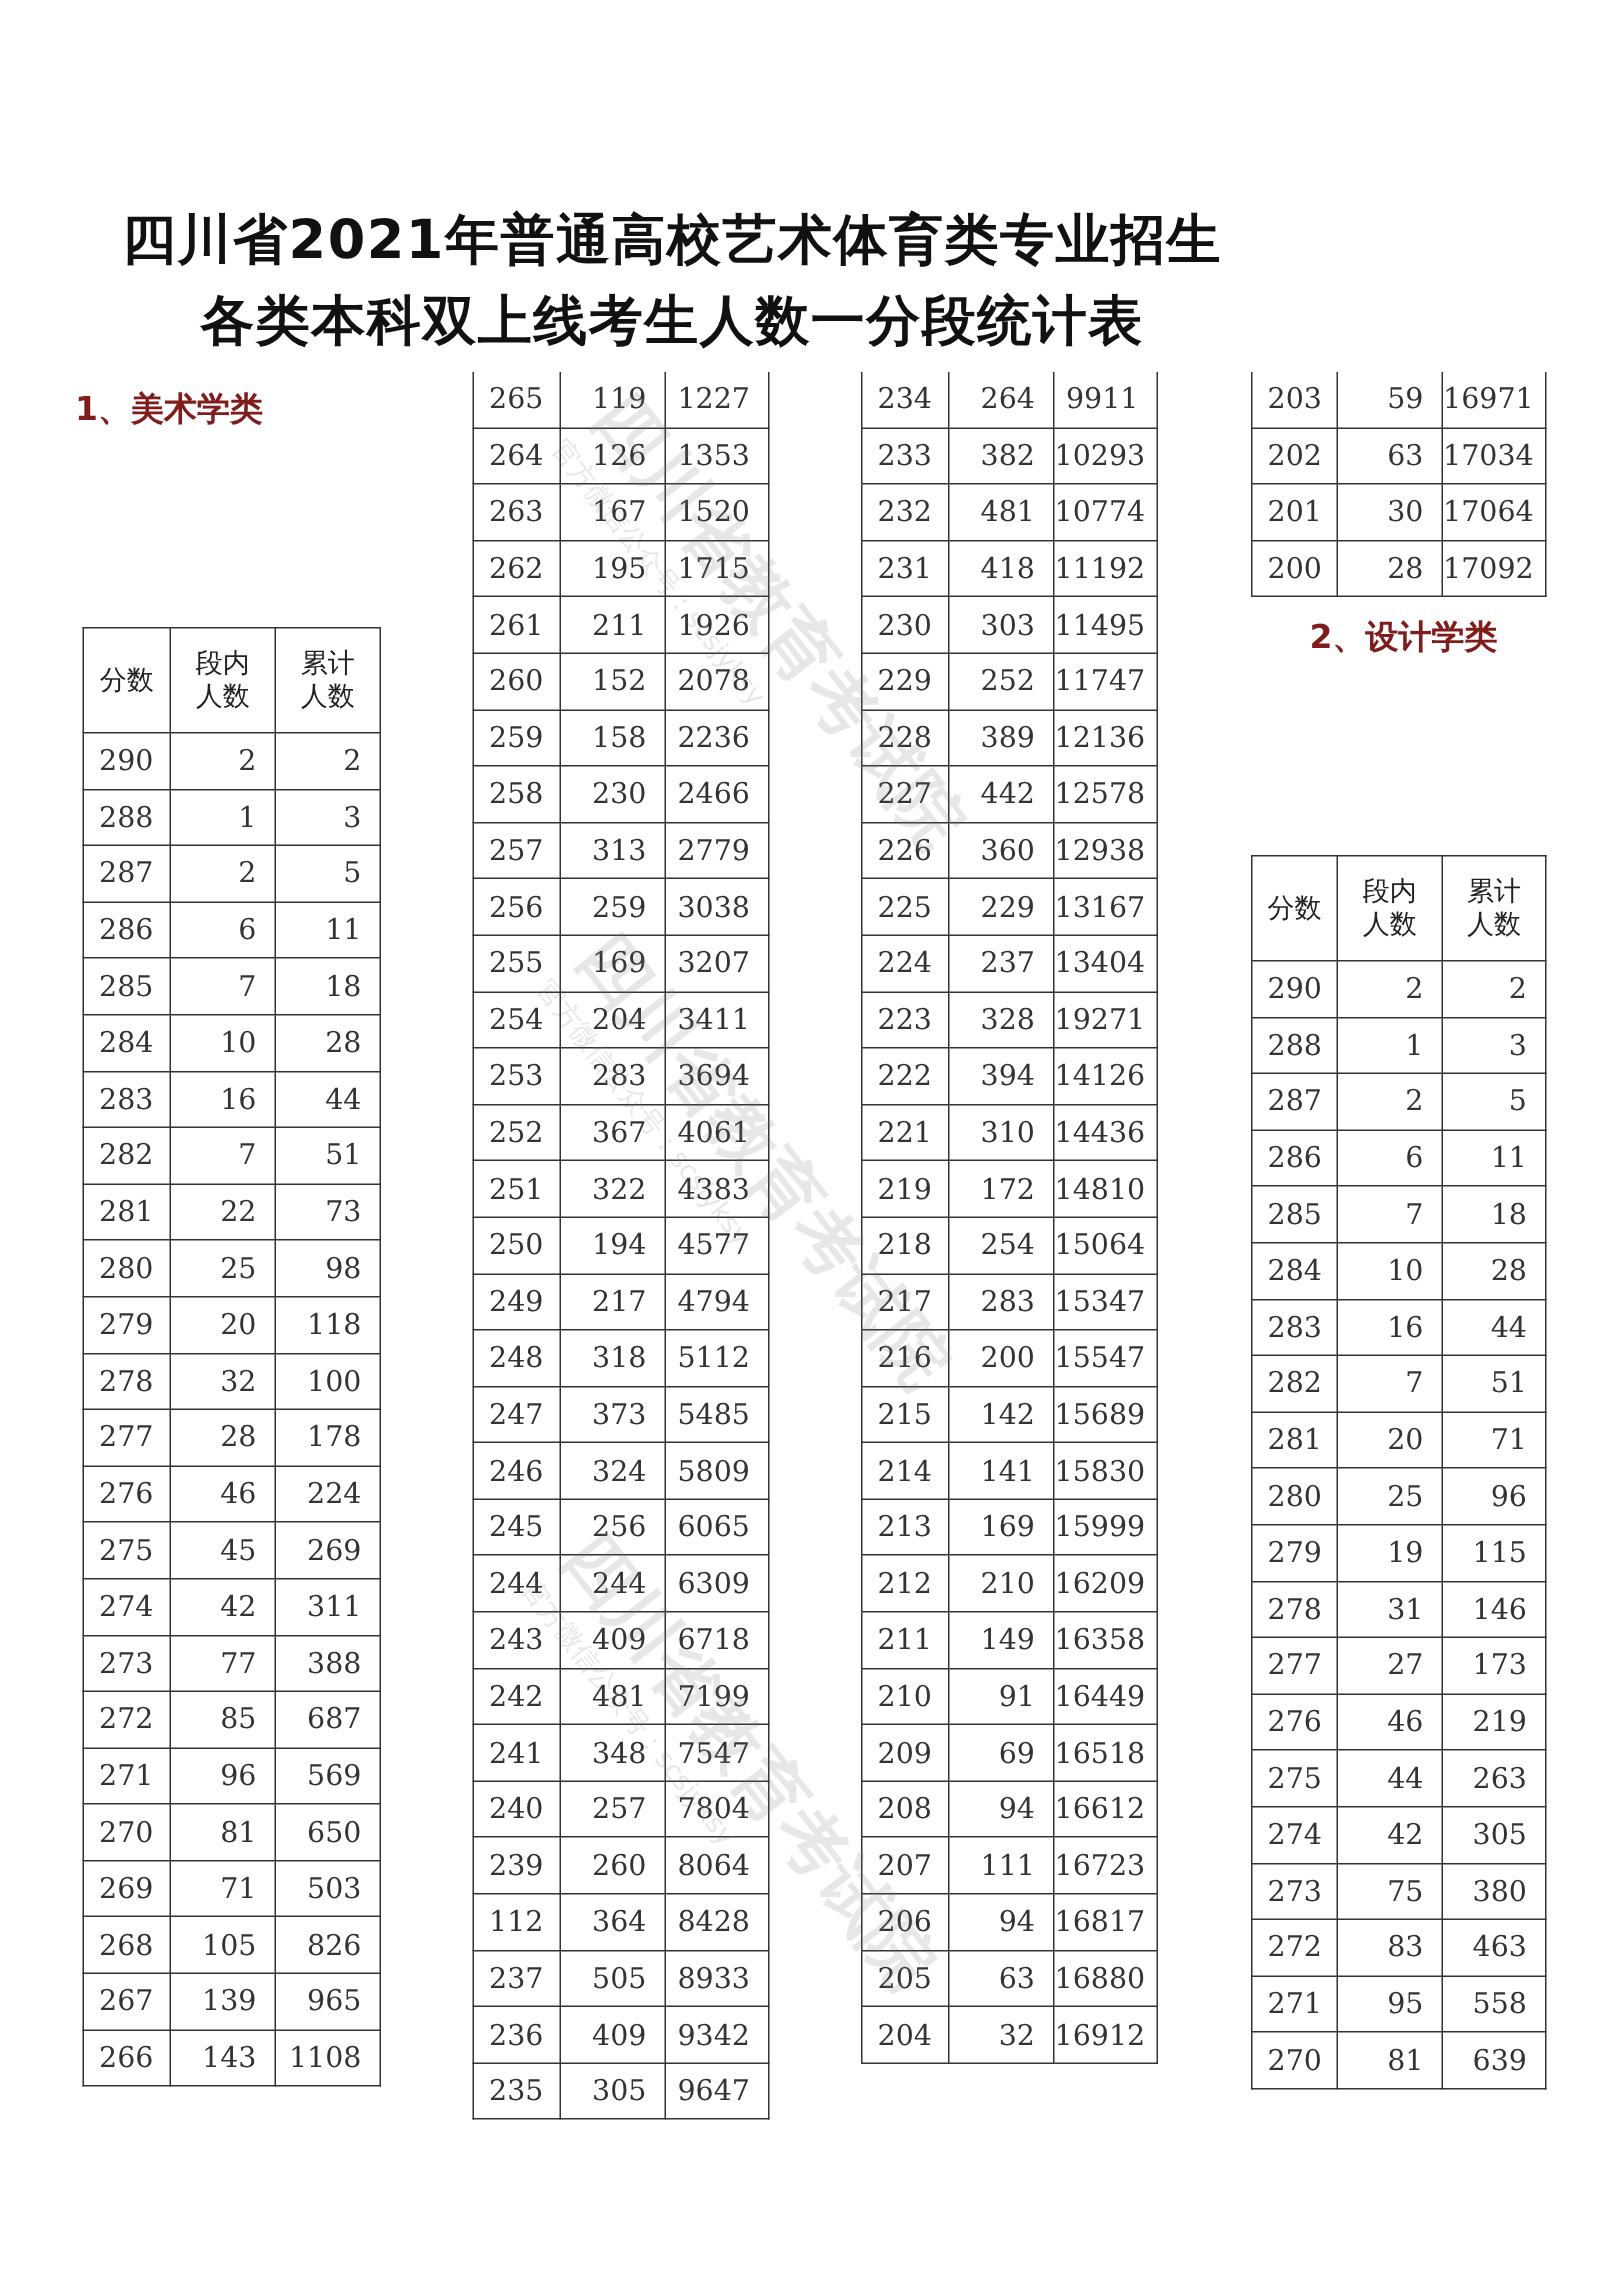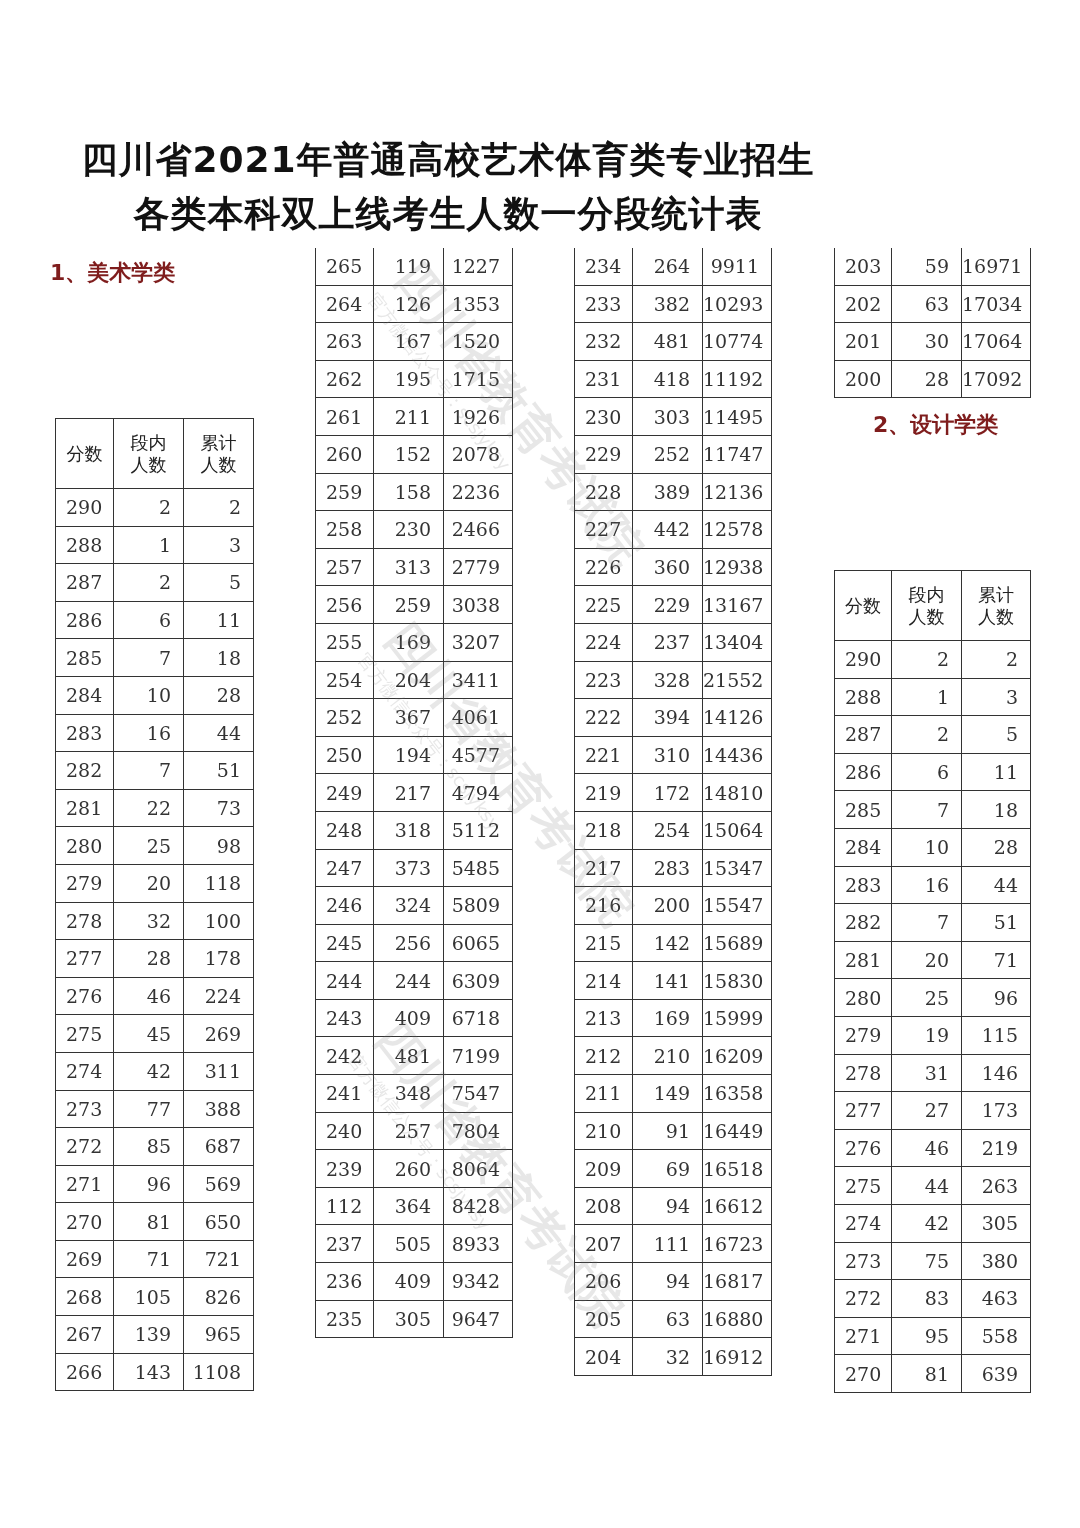--- a/index.html
+++ b/index.html
@@ -146,21 +146,21 @@
         <td class="c-cum">569</td>
       </tr>
       <tr>
         <td class="c-score">270</td>
         <td class="c-count">81</td>
         <td class="c-cum">650</td>
       </tr>
       <tr>
         <td class="c-score">269</td>
         <td class="c-count">71</td>
-        <td class="c-cum">721</td>
+        <td class="c-cum">503</td>
       </tr>
       <tr>
         <td class="c-score">268</td>
         <td class="c-count">105</td>
         <td class="c-cum">826</td>
       </tr>
       <tr>
         <td class="c-score">267</td>
         <td class="c-count">139</td>
         <td class="c-cum">965</td>
@@ -234,23 +234,33 @@
         <td class="c-score">255</td>
         <td class="c-count">169</td>
         <td class="c-cum">3207</td>
       </tr>
       <tr>
         <td class="c-score">254</td>
         <td class="c-count">204</td>
         <td class="c-cum">3411</td>
       </tr>
       <tr>
+        <td class="c-score">253</td>
+        <td class="c-count">283</td>
+        <td class="c-cum">3694</td>
+      </tr>
+      <tr>
         <td class="c-score">252</td>
         <td class="c-count">367</td>
         <td class="c-cum">4061</td>
+      </tr>
+      <tr>
+        <td class="c-score">251</td>
+        <td class="c-count">322</td>
+        <td class="c-cum">4383</td>
       </tr>
       <tr>
         <td class="c-score">250</td>
         <td class="c-count">194</td>
         <td class="c-cum">4577</td>
       </tr>
       <tr>
         <td class="c-score">249</td>
         <td class="c-count">217</td>
         <td class="c-cum">4794</td>
@@ -386,21 +396,21 @@
         <td class="c-cum">13167</td>
       </tr>
       <tr>
         <td class="c-score">224</td>
         <td class="c-count">237</td>
         <td class="c-cum">13404</td>
       </tr>
       <tr>
         <td class="c-score">223</td>
         <td class="c-count">328</td>
-        <td class="c-cum">21552</td>
+        <td class="c-cum">19271</td>
       </tr>
       <tr>
         <td class="c-score">222</td>
         <td class="c-count">394</td>
         <td class="c-cum">14126</td>
       </tr>
       <tr>
         <td class="c-score">221</td>
         <td class="c-count">310</td>
         <td class="c-cum">14436</td>

